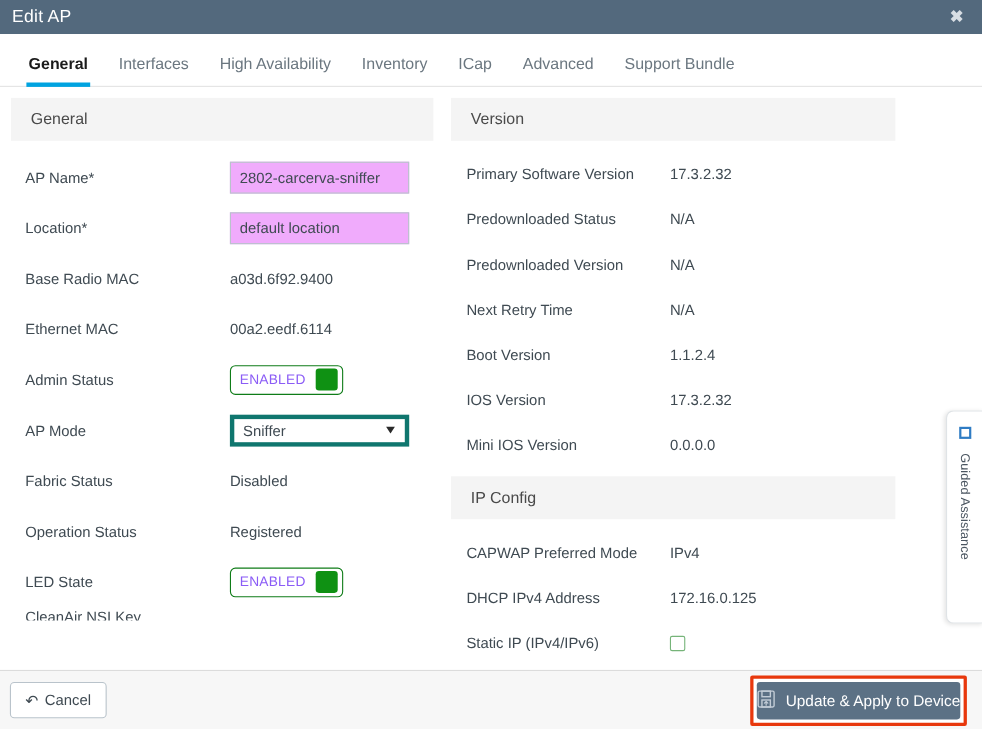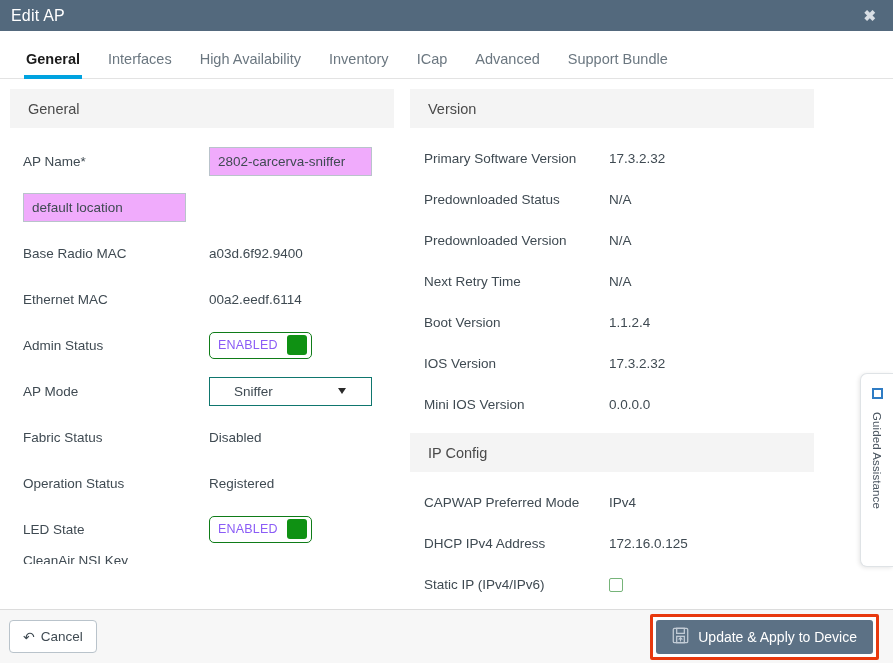--- a/index.html
+++ b/index.html
@@ -132,25 +132,25 @@
     font-family: "Liberation Sans", sans-serif;
     font-size: 13.5px;
     color: #3f4a52;
     padding: 0 8px;
     outline: none;
   }
 
   .select-box {
     width: 163px;
     height: 29px;
-    border: 1px solid #0f766e;
-    background: #ffffff;
-    font-size: 13.5px;
-    color: #3f4a52;
-    padding: 0 24px;
+    border: 4px solid #0f766e;
+    background: #ffffff;
+    font-size: 13.5px;
+    color: #3f4a52;
+    padding: 0 8px;
     display: flex;
     align-items: center;
     justify-content: space-between;
     cursor: pointer;
   }
   .caret {
     width: 0; height: 0;
     border-left: 4.5px solid transparent;
     border-right: 4.5px solid transparent;
     border-top: 6px solid #2a2a2a;
@@ -271,21 +271,21 @@
     border: 3px solid #e8380d;
     padding: 3px;
     border-radius: 2px;
     background: #ffffff;
   }
   .btn-update {
     display: inline-flex;
     align-items: center;
     gap: 9px;
     height: 34px;
-    padding: 0 16px;
+    padding: 0 0;
     background: #5c7185;
     border: none;
     border-radius: 3px;
     color: #ffffff;
     font-size: 14px;
     cursor: pointer;
     font-family: "Liberation Sans", sans-serif;
   }
   .save-icon { display: block; }
 </style>
@@ -314,20 +314,21 @@
 
       <div class="col left">
         <div class="panel-head">General</div>
 
         <div class="row">
           <div class="lbl">AP Name*</div>
           <input class="text-input" value="2802-carcerva-sniffer" style="">
         </div>
 
         <div class="row">
+          <div class="lbl">Location*</div>
           <input class="text-input" value="default location" style="">
         </div>
 
         <div class="row">
           <div class="lbl">Base Radio MAC</div>
           <div class="val">a03d.6f92.9400</div>
         </div>
 
         <div class="row">
           <div class="lbl">Ethernet MAC</div>

